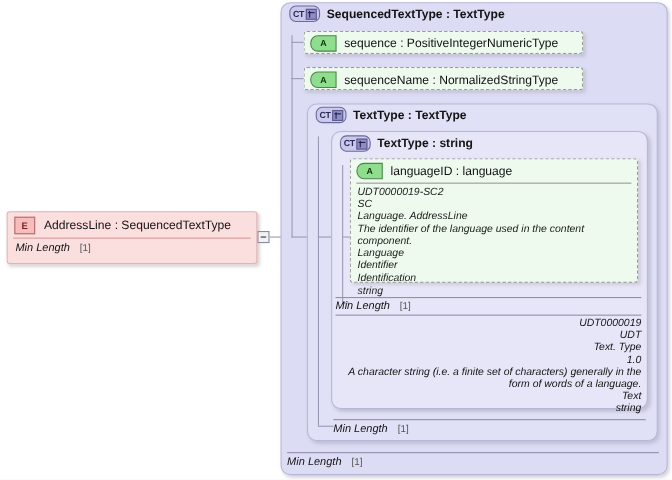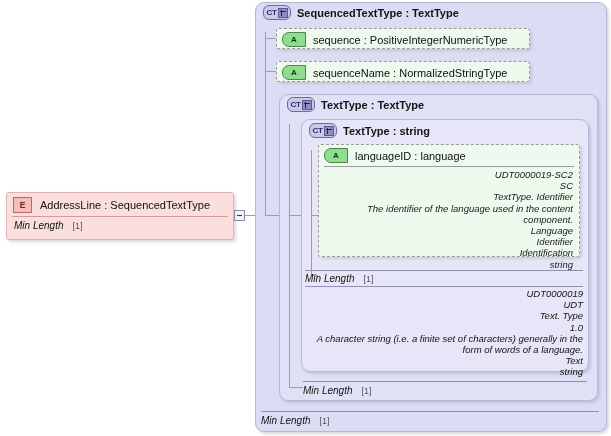--- a/index.html
+++ b/index.html
@@ -127,21 +127,20 @@
     height: 1px;
     background: #9a9a9a;
     margin: 1px 5px 2px 5px;
   }
   .anno {
     padding: 0 6px 4px 6px;
     font-style: italic;
     font-size: 9.5px;
     line-height: 11.2px;
     color: #1a1a1a;
-    text-align: right;
   }
   .anno div { white-space: normal; }
 
   
   .facet {
     position: absolute;
     display: flex;
     align-items: baseline;
     gap: 9px;
     font-size: 10px;
@@ -316,21 +315,21 @@
   <div class="attr-head">
     <span class="a-icon">
       <span>A</span>
     </span>
     <span class="attr-title">languageID : language</span>
   </div>
   <div class="attr-sep"></div>
   <div class="anno">
     <div>UDT0000019-SC2</div>
     <div>SC</div>
-    <div>TextType. Identifier</div>
+    <div>Language. AddressLine</div>
     <div>The identifier of the language used in the content component.</div>
     <div>Language</div>
     <div>Identifier</div>
     <div>Identification</div>
     <div>string</div>
   </div>
 </div>
 
 <div class="rule" style="left:305px; top:270px; width:278px;"></div>
 <div class="facet" style="left:305px; top:273px;">

